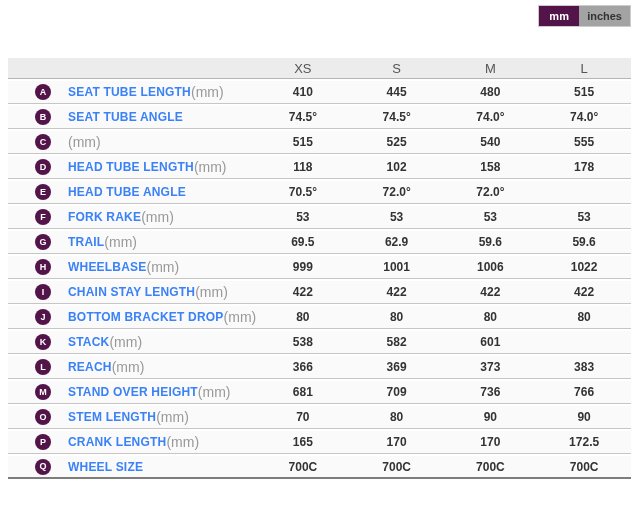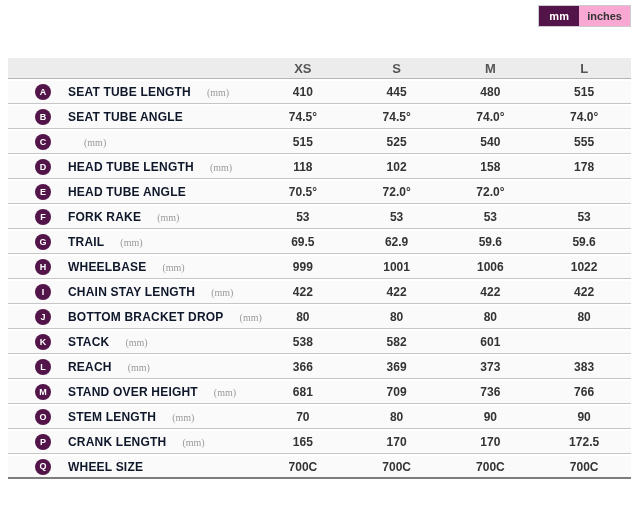--- a/index.html
+++ b/index.html
@@ -21,21 +21,21 @@
     height: 22px;
     margin-left: 16px;
   }
   .units-toggle .seg {
     min-width: 40px;
     padding: 0 8px;
     display: flex; align-items: center; justify-content: center;
     font-size: 11px;
     font-weight: bold;
     color: #333333;
-    background: #f9a8d4;
+    background: #a3a3a3;
     cursor: pointer;
     line-height: 1;
   }
   .units-toggle .seg.active {
     background: #521449;
     color: #ffffff;
   }
 
   
   .geo-table {
@@ -57,21 +57,21 @@
     height: 21px;
   }
   .trow:last-child {
     border-bottom: 2px solid #7d7d7d;
     margin-bottom: 0;
   }
   .cell { text-align: center; }
   .col-head {
     font-size: 13px;
     color: #555555;
-    font-weight: bold;
+    font-weight: normal;
   }
   .label-cell {
     display: flex;
     align-items: center;
     text-align: left;
     padding-left: 27px;
   }
   .badge {
     width: 16px; height: 16px;
     border-radius: 50%;
@@ -80,30 +80,29 @@
     font-size: 9px;
     font-weight: bold;
     display: flex; align-items: center; justify-content: center;
     flex: 0 0 16px;
     margin-right: 17px;
     line-height: 1;
   }
   .row-label {
     font-size: 12px;
     font-weight: bold;
-    color: #0f172a;
+    color: #3b82f6;
     letter-spacing: 0.2px;
     white-space: nowrap;
   }
   .row-unit {
-    font-size: 10px;
+    font-size: 14px;
     color: #999999;
-    margin-left: 16px;
+    margin-left: 0;
     white-space: nowrap;
-    font-family: Liberation Serif, serif;
   }
   .value {
     font-size: 12px;
     font-weight: bold;
     color: #333333;
   }
 </style>
 </head>
 <body>
 

